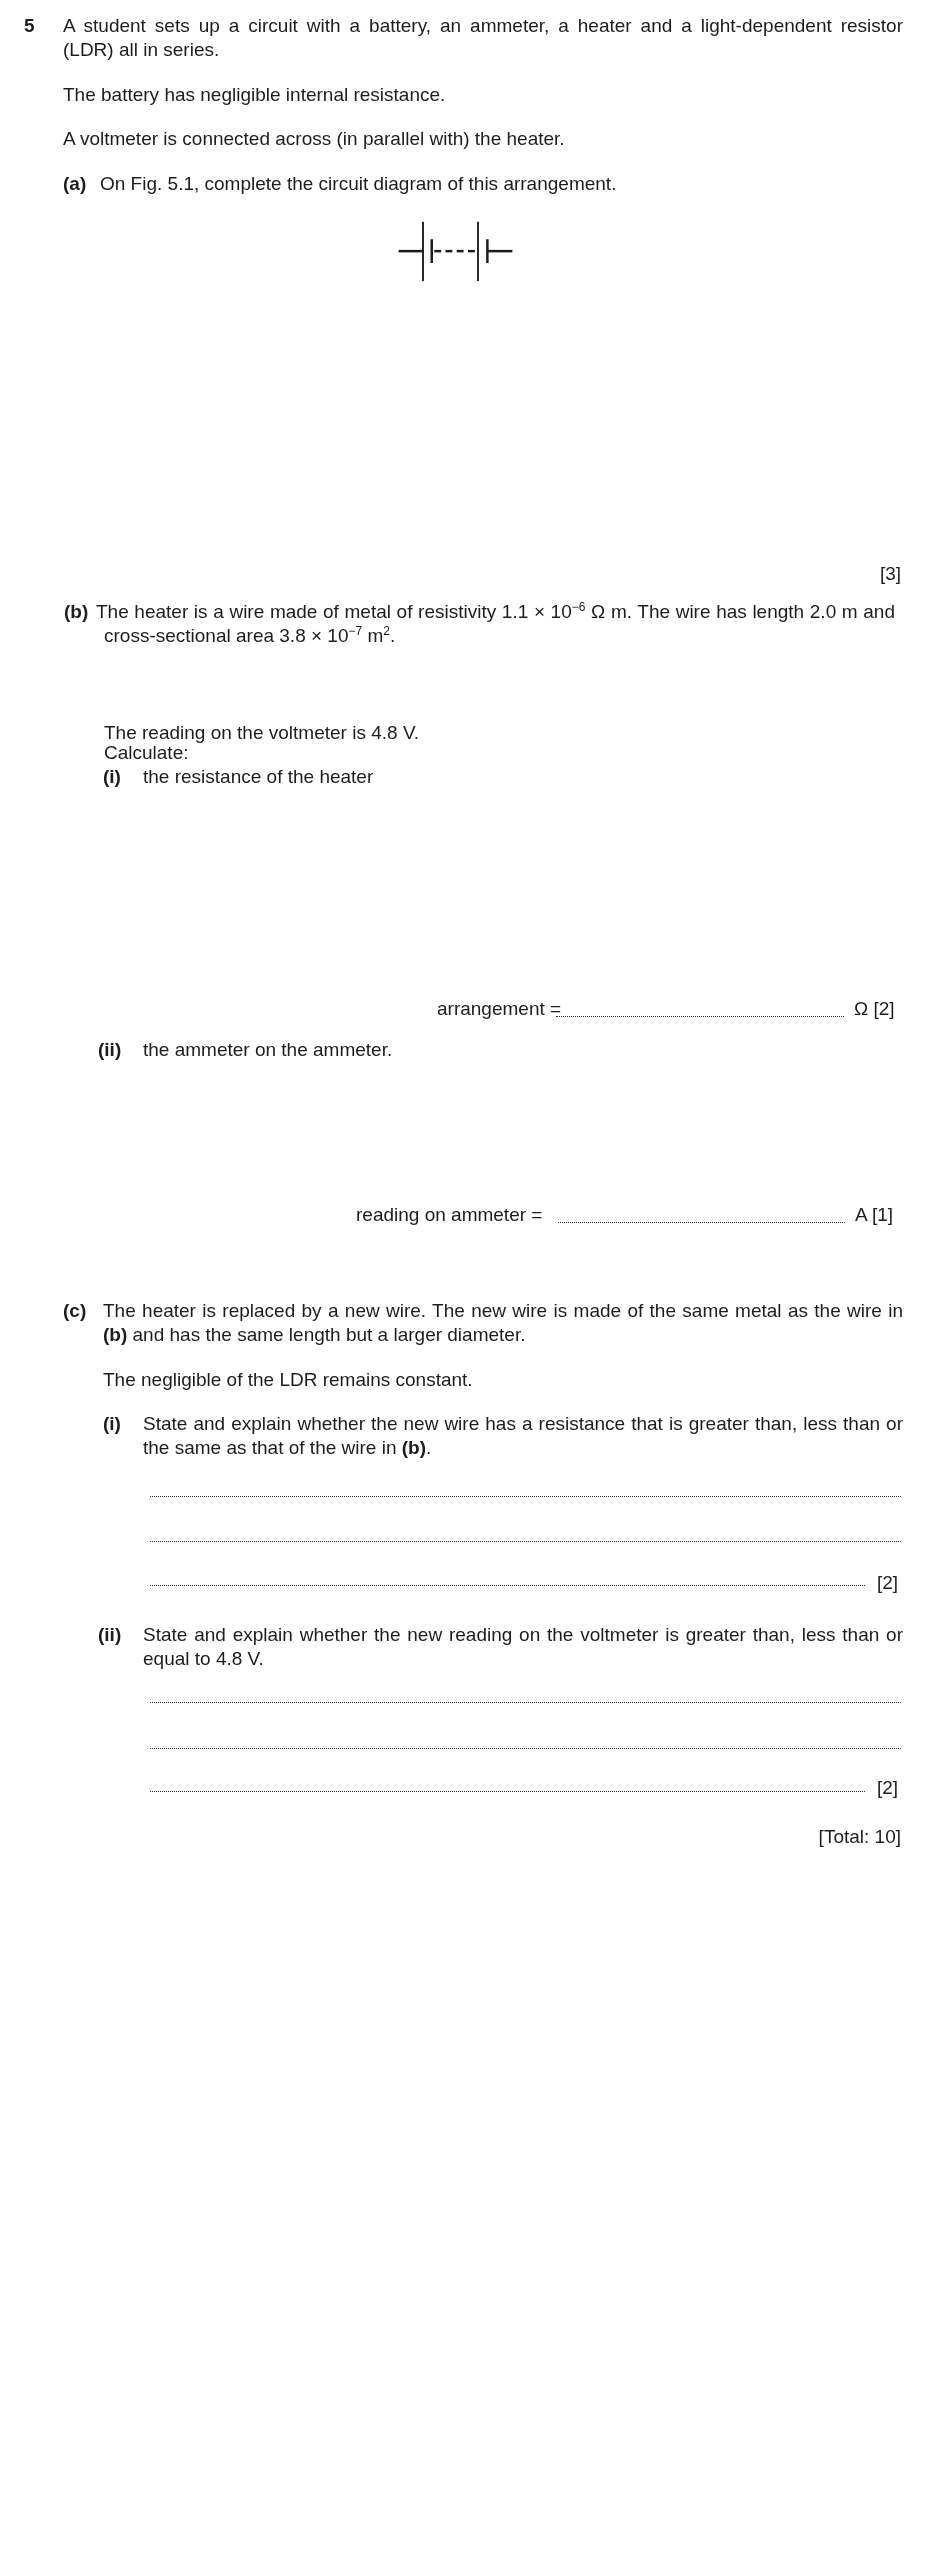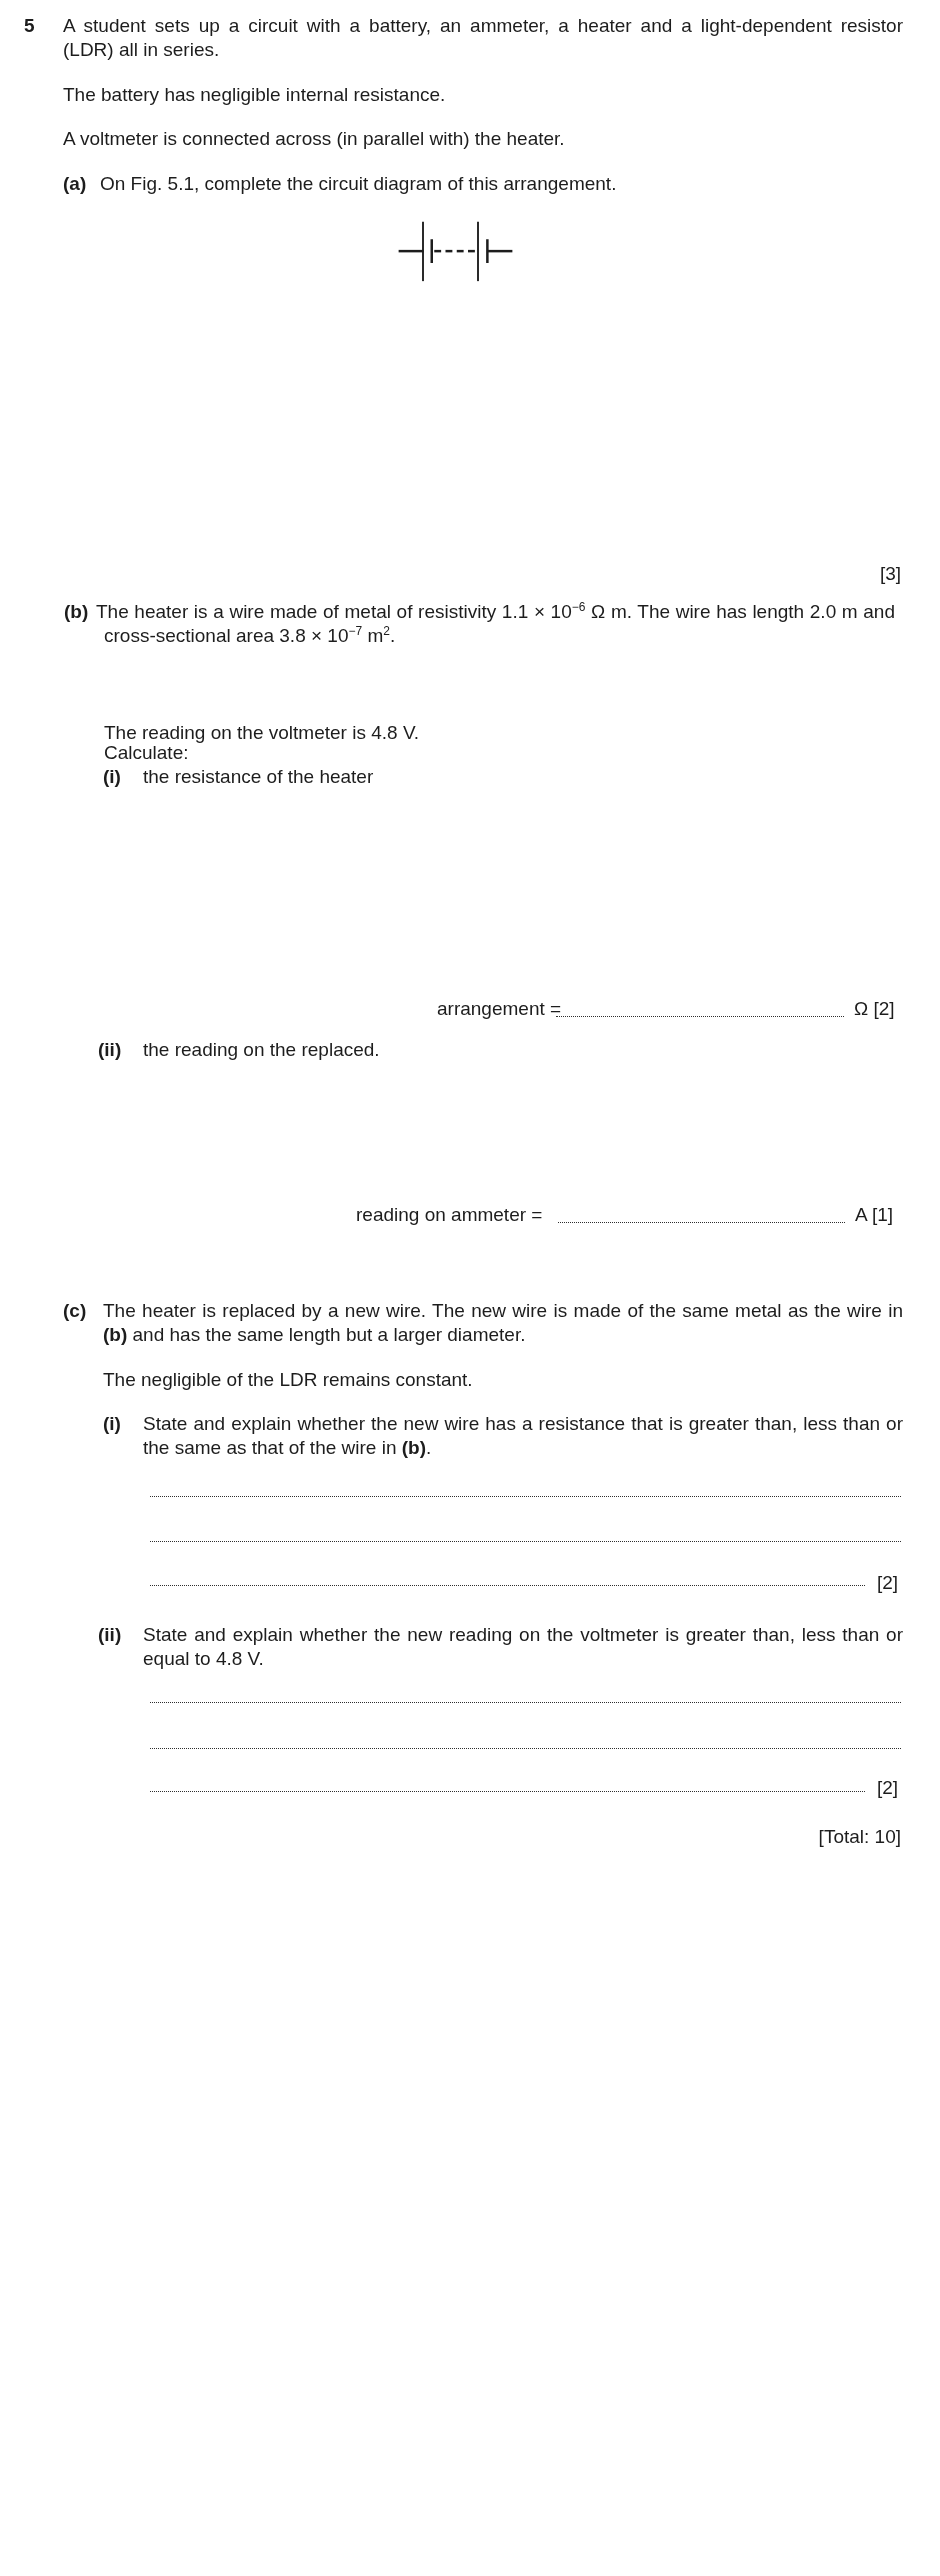--- a/index.html
+++ b/index.html
@@ -54,21 +54,21 @@
   <div class="abs" style="left:104px;top:680px;margin-top:41px;">The reading on the voltmeter is 4.8 V.</div>
   <div class="abs" style="left:104px;top:741px;">Calculate:</div>
 
   <span class="abs b" style="left:103px;top:765px;">(i)</span>
   <div class="abs" style="left:143px;top:765px;">the resistance of the heater</div>
   <span class="abs" style="left:437px;top:997px;">arrangement =</span>
   <div class="abs dotline" style="left:556px;top:1011px;width:288px;"></div>
   <span class="abs" style="left:854px;top:997px;">Ω [2]</span>
 
   <span class="abs b" style="left:98px;top:1038px;">(ii)</span>
-  <div class="abs" style="left:143px;top:1038px;">the reading on the replaced.</div>
+  <div class="abs" style="left:143px;top:1038px;">the ammeter on the ammeter.</div>
   <span class="abs" style="left:356px;top:1203px;">reading on ammeter =</span>
   <div class="abs dotline" style="left:558px;top:1217px;width:287px;"></div>
   <span class="abs" style="left:855px;top:1203px;">A [1]</span>
 
   <span class="abs b" style="left:63px;top:1299px;">(c)</span>
   <div class="abs" style="left:103px;top:1323px;"><span class="b">(b)</span><span> and has the same length but a larger diameter.</span></div>
   <div class="abs wrap just" style="left:103px;top:1299px;width:800px;">The heater is replaced by a new wire. The new wire is made of the same metal as the wire in</div>
   <div class="abs" style="left:103px;top:1368px;">The negligible of the LDR remains constant.</div>
 
   <span class="abs b" style="left:103px;top:1412px;">(i)</span>

